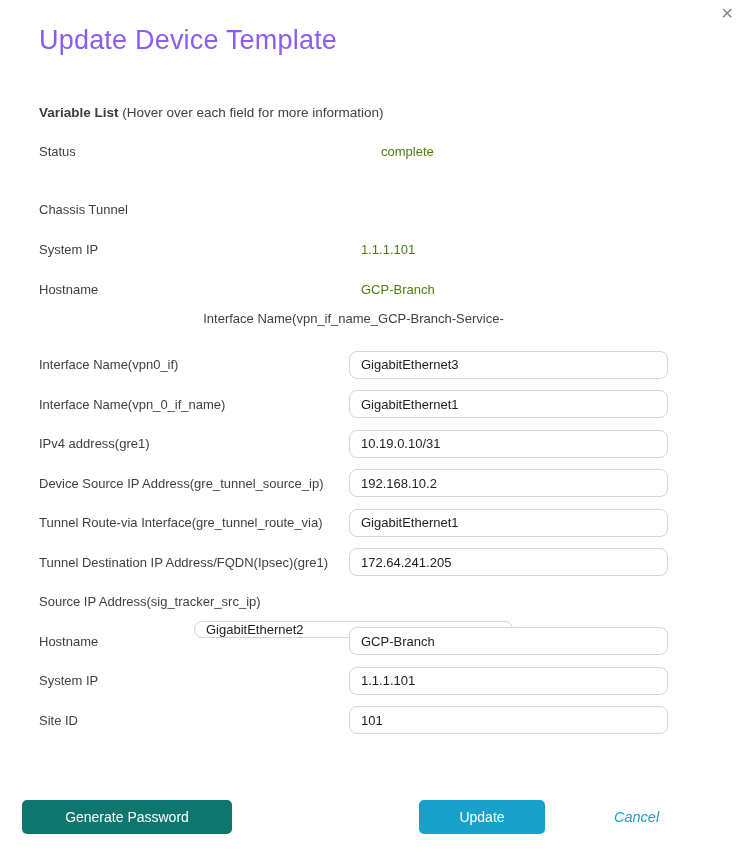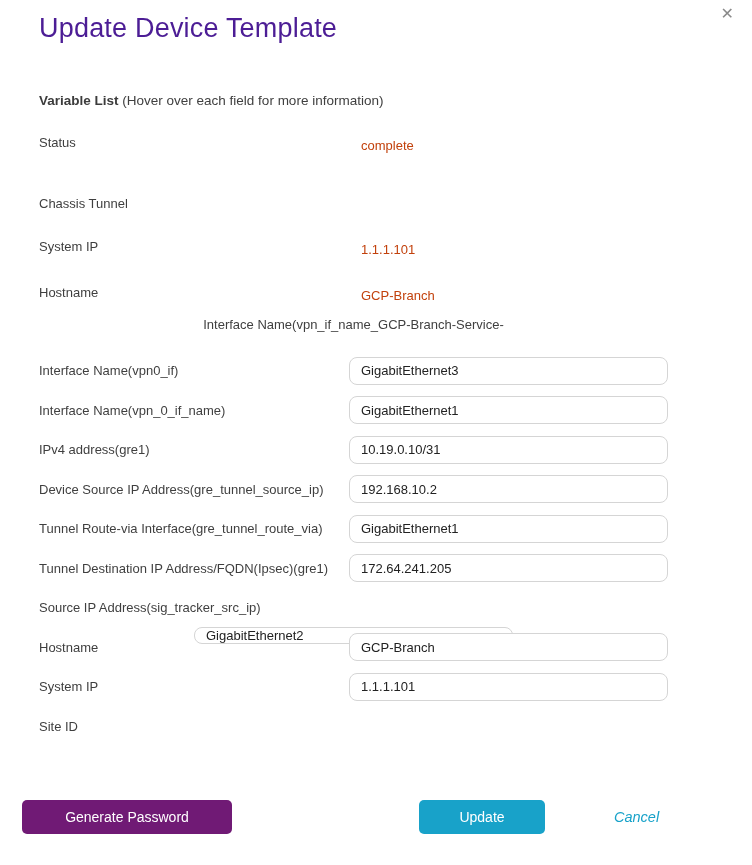--- a/index.html
+++ b/index.html
@@ -22,25 +22,25 @@
     font-size: 16px;
     color: #8a8a8a;
     cursor: pointer;
     line-height: 20px;
     font-weight: 400;
   }
 
   .content { padding: 0 84px 0 39px; }
 
   h1.title {
-    margin-top: 12px;
+    margin-top: 24px;
     font-size: 27px;
     font-weight: 400;
     letter-spacing: 0.2px;
-    color: #4c1d95;
+    color: #8b5cf6;
     line-height: 32px;
   }
 
   .section-header {
     margin-top: 49px;
     font-size: 13.5px;
     line-height: 15px;
     color: #444444;
   }
   .section-title { font-weight: bold; color: #3c3c3c; }
@@ -57,25 +57,24 @@
     white-space: nowrap;
     overflow: hidden;
     line-height: 15px;
   }
 
   
   .static-row { min-height: 15px; }
   .static-row .value {
     padding-left: 12px;
     font-size: 13px;
-    color: #c2410c;
+    color: #4d7c0f;
     line-height: 15px;
-    margin-top: 6px;
-  }
-  .row-status  { margin-top: 24px; }
+  }
+  .row-status  { margin-top: 24px; gap: 20px; }
   .row-chassis { margin-top: 43px; }
   .row-sysip   { margin-top: 25px; }
   .row-host    { margin-top: 25px; }
 
   
   .input-row { margin-top: 11.5px; height: 28px; }
   .input-row.first { margin-top: 14px; flex-direction: column; }
   .input-row input {
     width: 319px;
     height: 28px;
@@ -186,23 +185,24 @@
     <div class="row input-row">
       <span class="label">Hostname</span>
       <input type="text" value="GCP-Branch" style="">
     </div>
     <div class="row input-row">
       <span class="label">System IP</span>
       <input type="text" value="1.1.1.101" style="">
     </div>
     <div class="row input-row">
       <span class="label">Site ID</span>
+      <input type="text" value="101" style="">
     </div>
 
   </div>
 
   <div class="footer">
-    <button class="btn btn-generate" style="background: #701a75;">Generate Password</button>
+    <button class="btn btn-generate" style="background: #0f766e;">Generate Password</button>
     <button class="btn btn-update" style="background: rgb(24, 162, 201);">Update</button>
     <button class="link-cancel" style="color: rgb(24, 162, 201); font-style: italic;">Cancel</button>
   </div>
 
 </div>
 
 </body></html>

